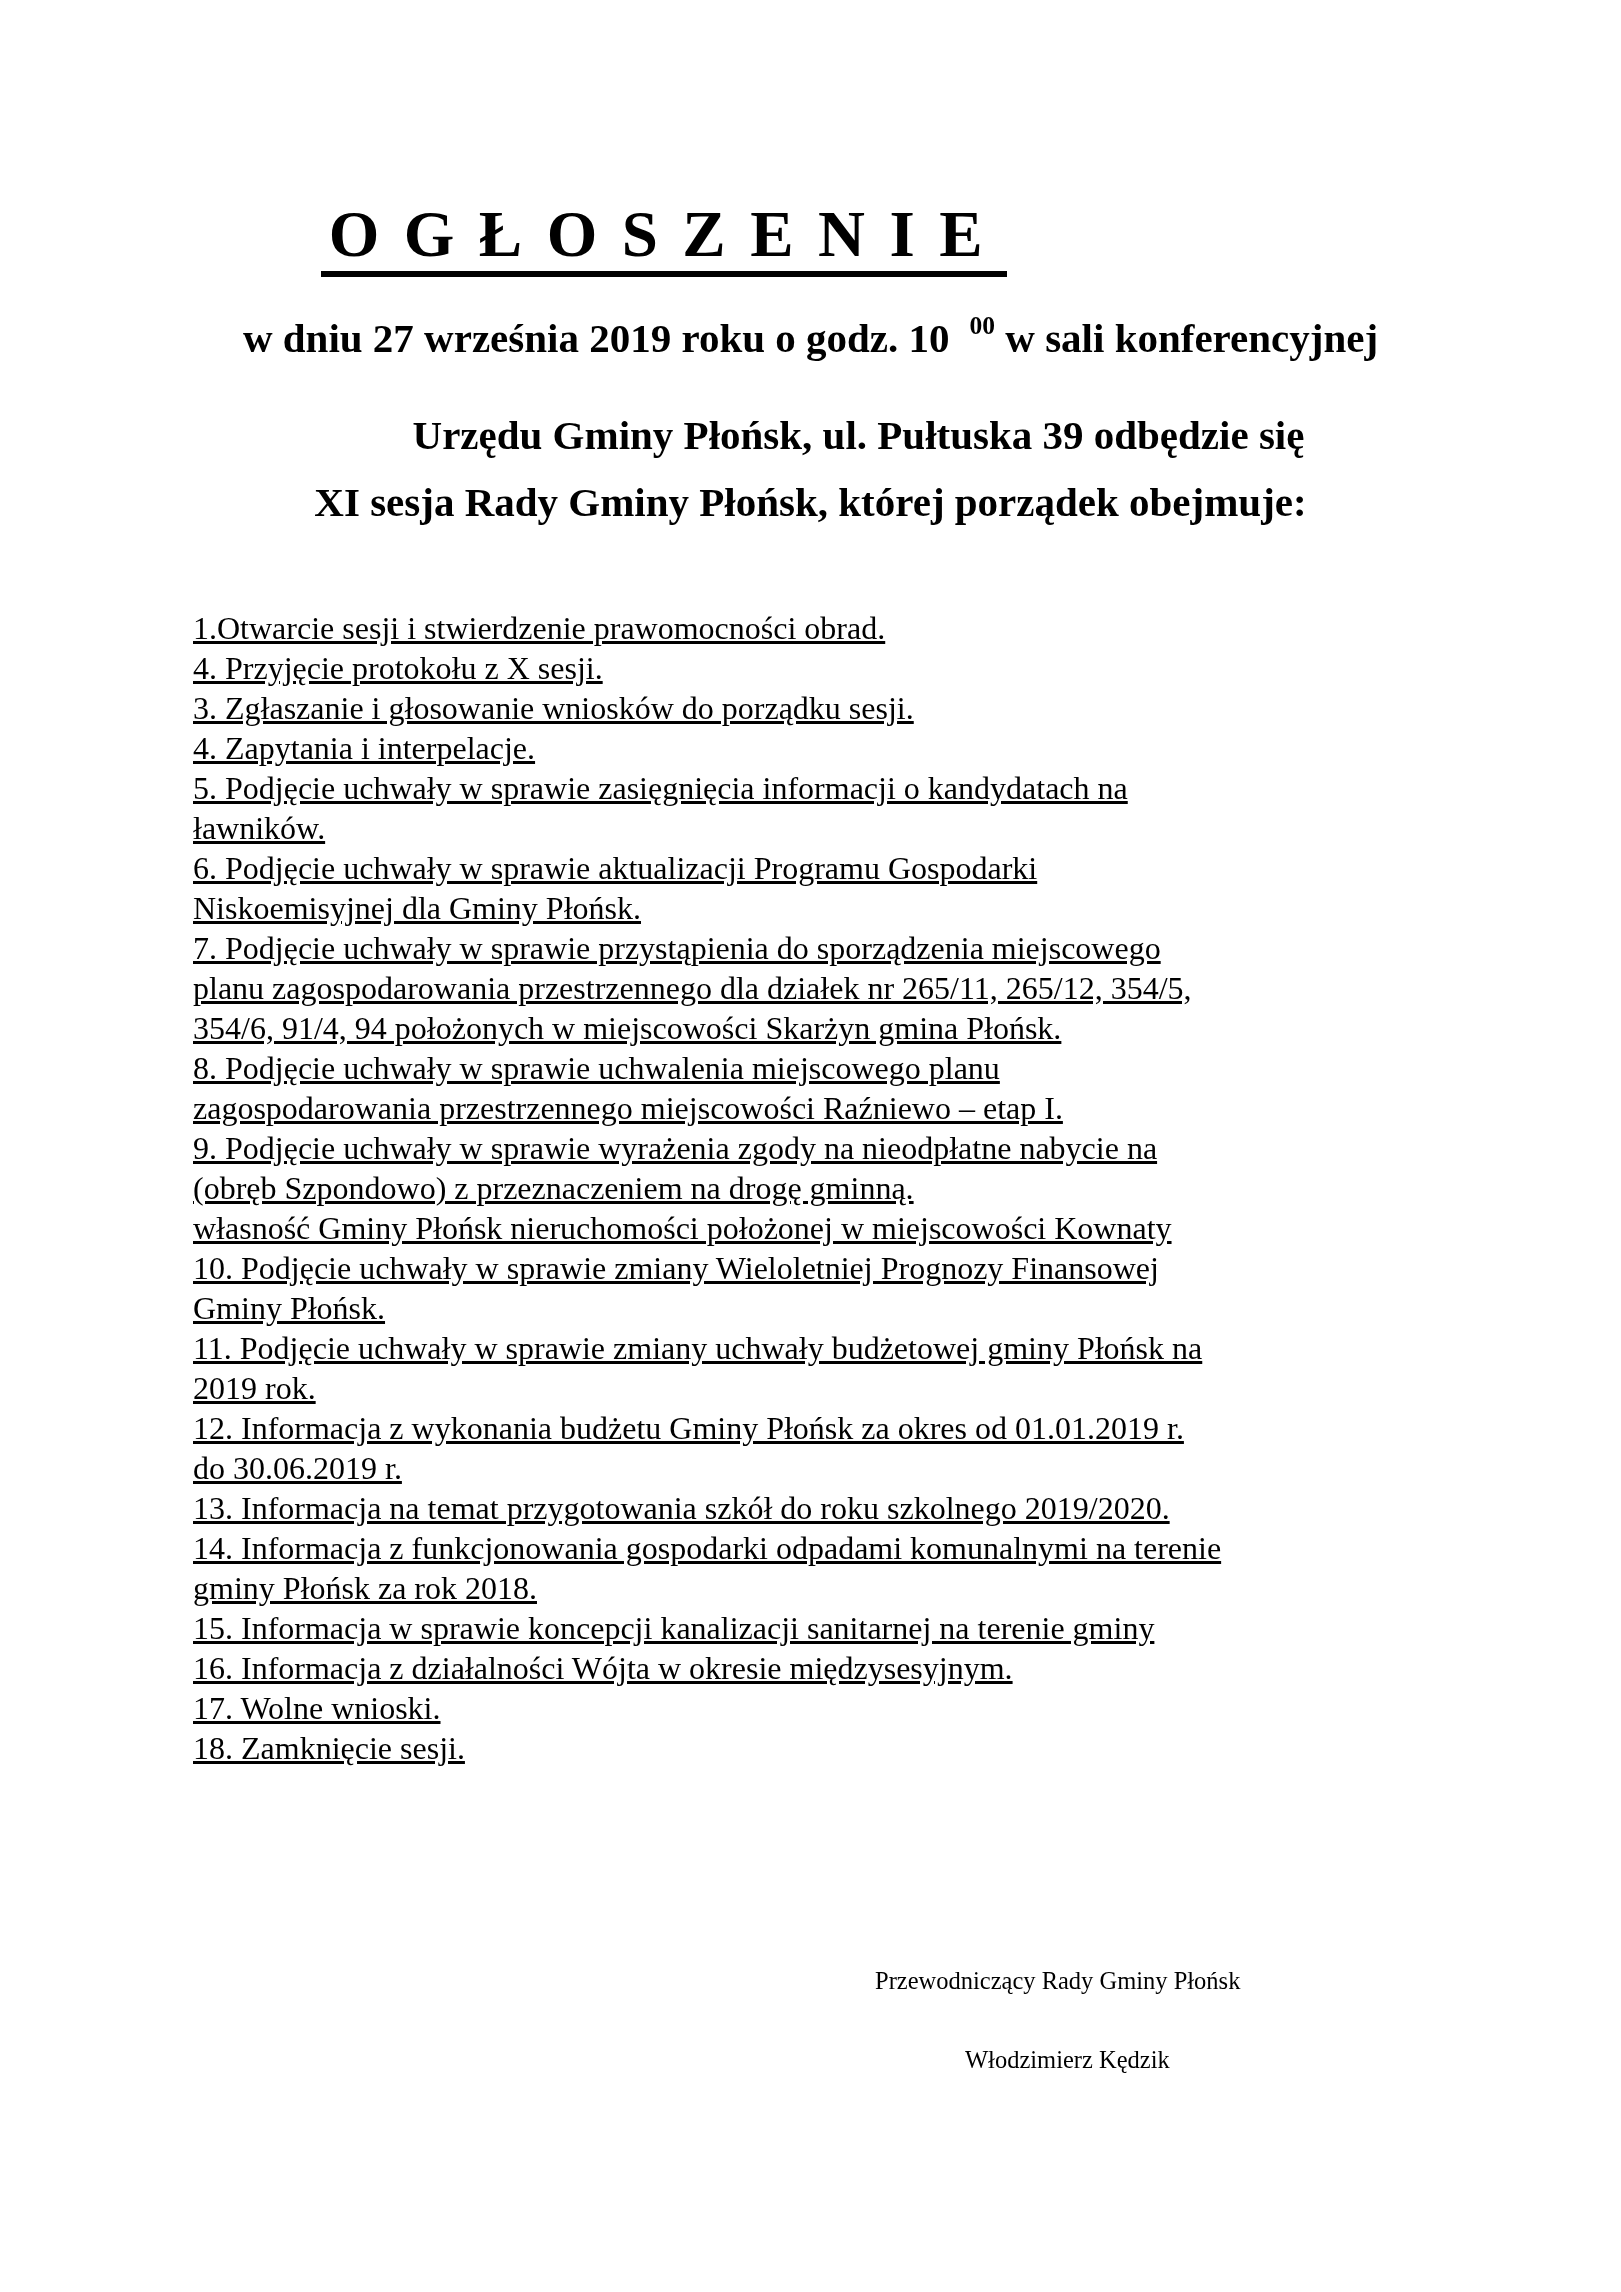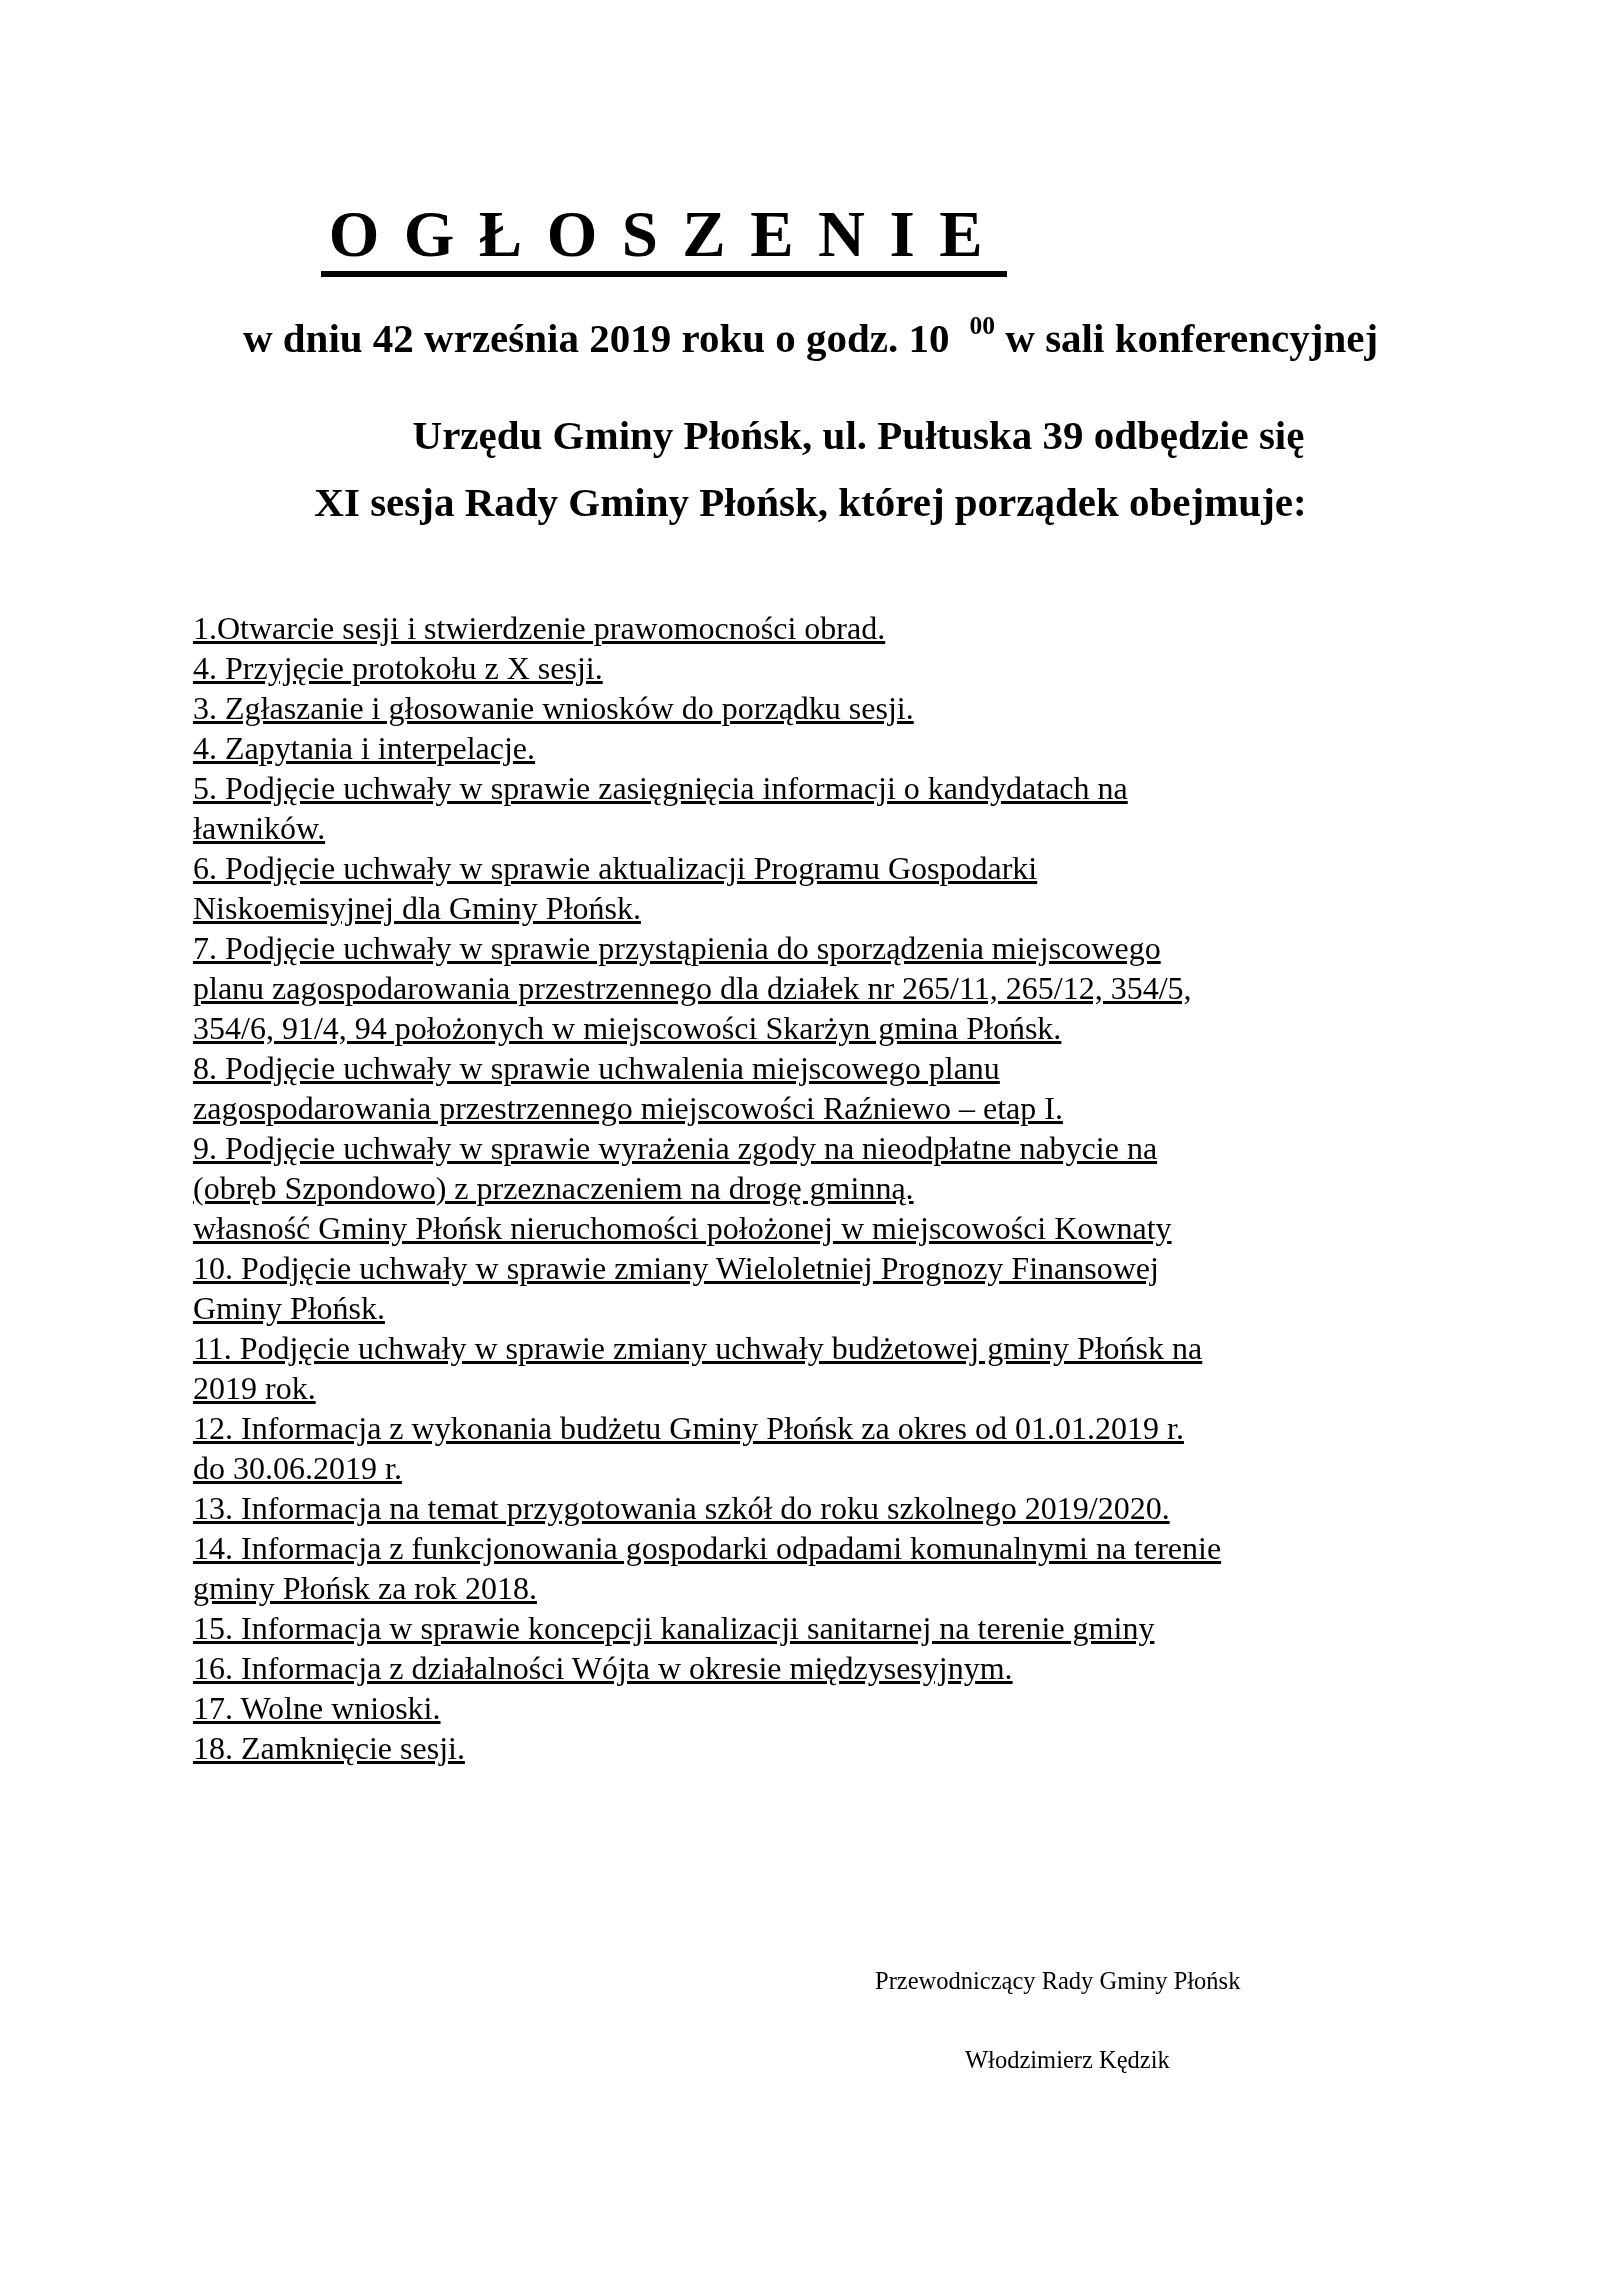--- a/index.html
+++ b/index.html
@@ -16,21 +16,21 @@
   .agenda div { white-space: nowrap; text-decoration: underline; }
   .sig { position: absolute; font-size: 24.5px; line-height: 29px; white-space: nowrap; }
 </style>
 </head>
 <body>
 
 <div class="title">
   <span>OGŁOSZENIE</span>
 </div>
 
-<div class="head-line" style="top:314px;"><span>w dniu 42 września 2019 roku o godz. 10</span><sup>00</sup><span> w sali konferencyjnej</span></div>
+<div class="head-line" style="top:314px;"><span>w dniu 27 września 2019 roku o godz. 10</span><sup>00</sup><span> w sali konferencyjnej</span></div>
 
 <div class="head-line" style="top:411px;padding-left:48px;">Urzędu Gminy Płońsk, ul. Pułtuska 39 odbędzie się</div>
 
 <div class="head-line" style="top:478px;">XI sesja Rady Gminy Płońsk, której porządek obejmuje:</div>
 
 <div class="agenda" id="agenda">
     <div>1.Otwarcie sesji i stwierdzenie prawomocności obrad.</div>
     <div>4. Przyjęcie protokołu z X sesji.</div>
     <div>3. Zgłaszanie i głosowanie wniosków do porządku sesji.</div>
     <div>4. Zapytania i interpelacje.</div>

